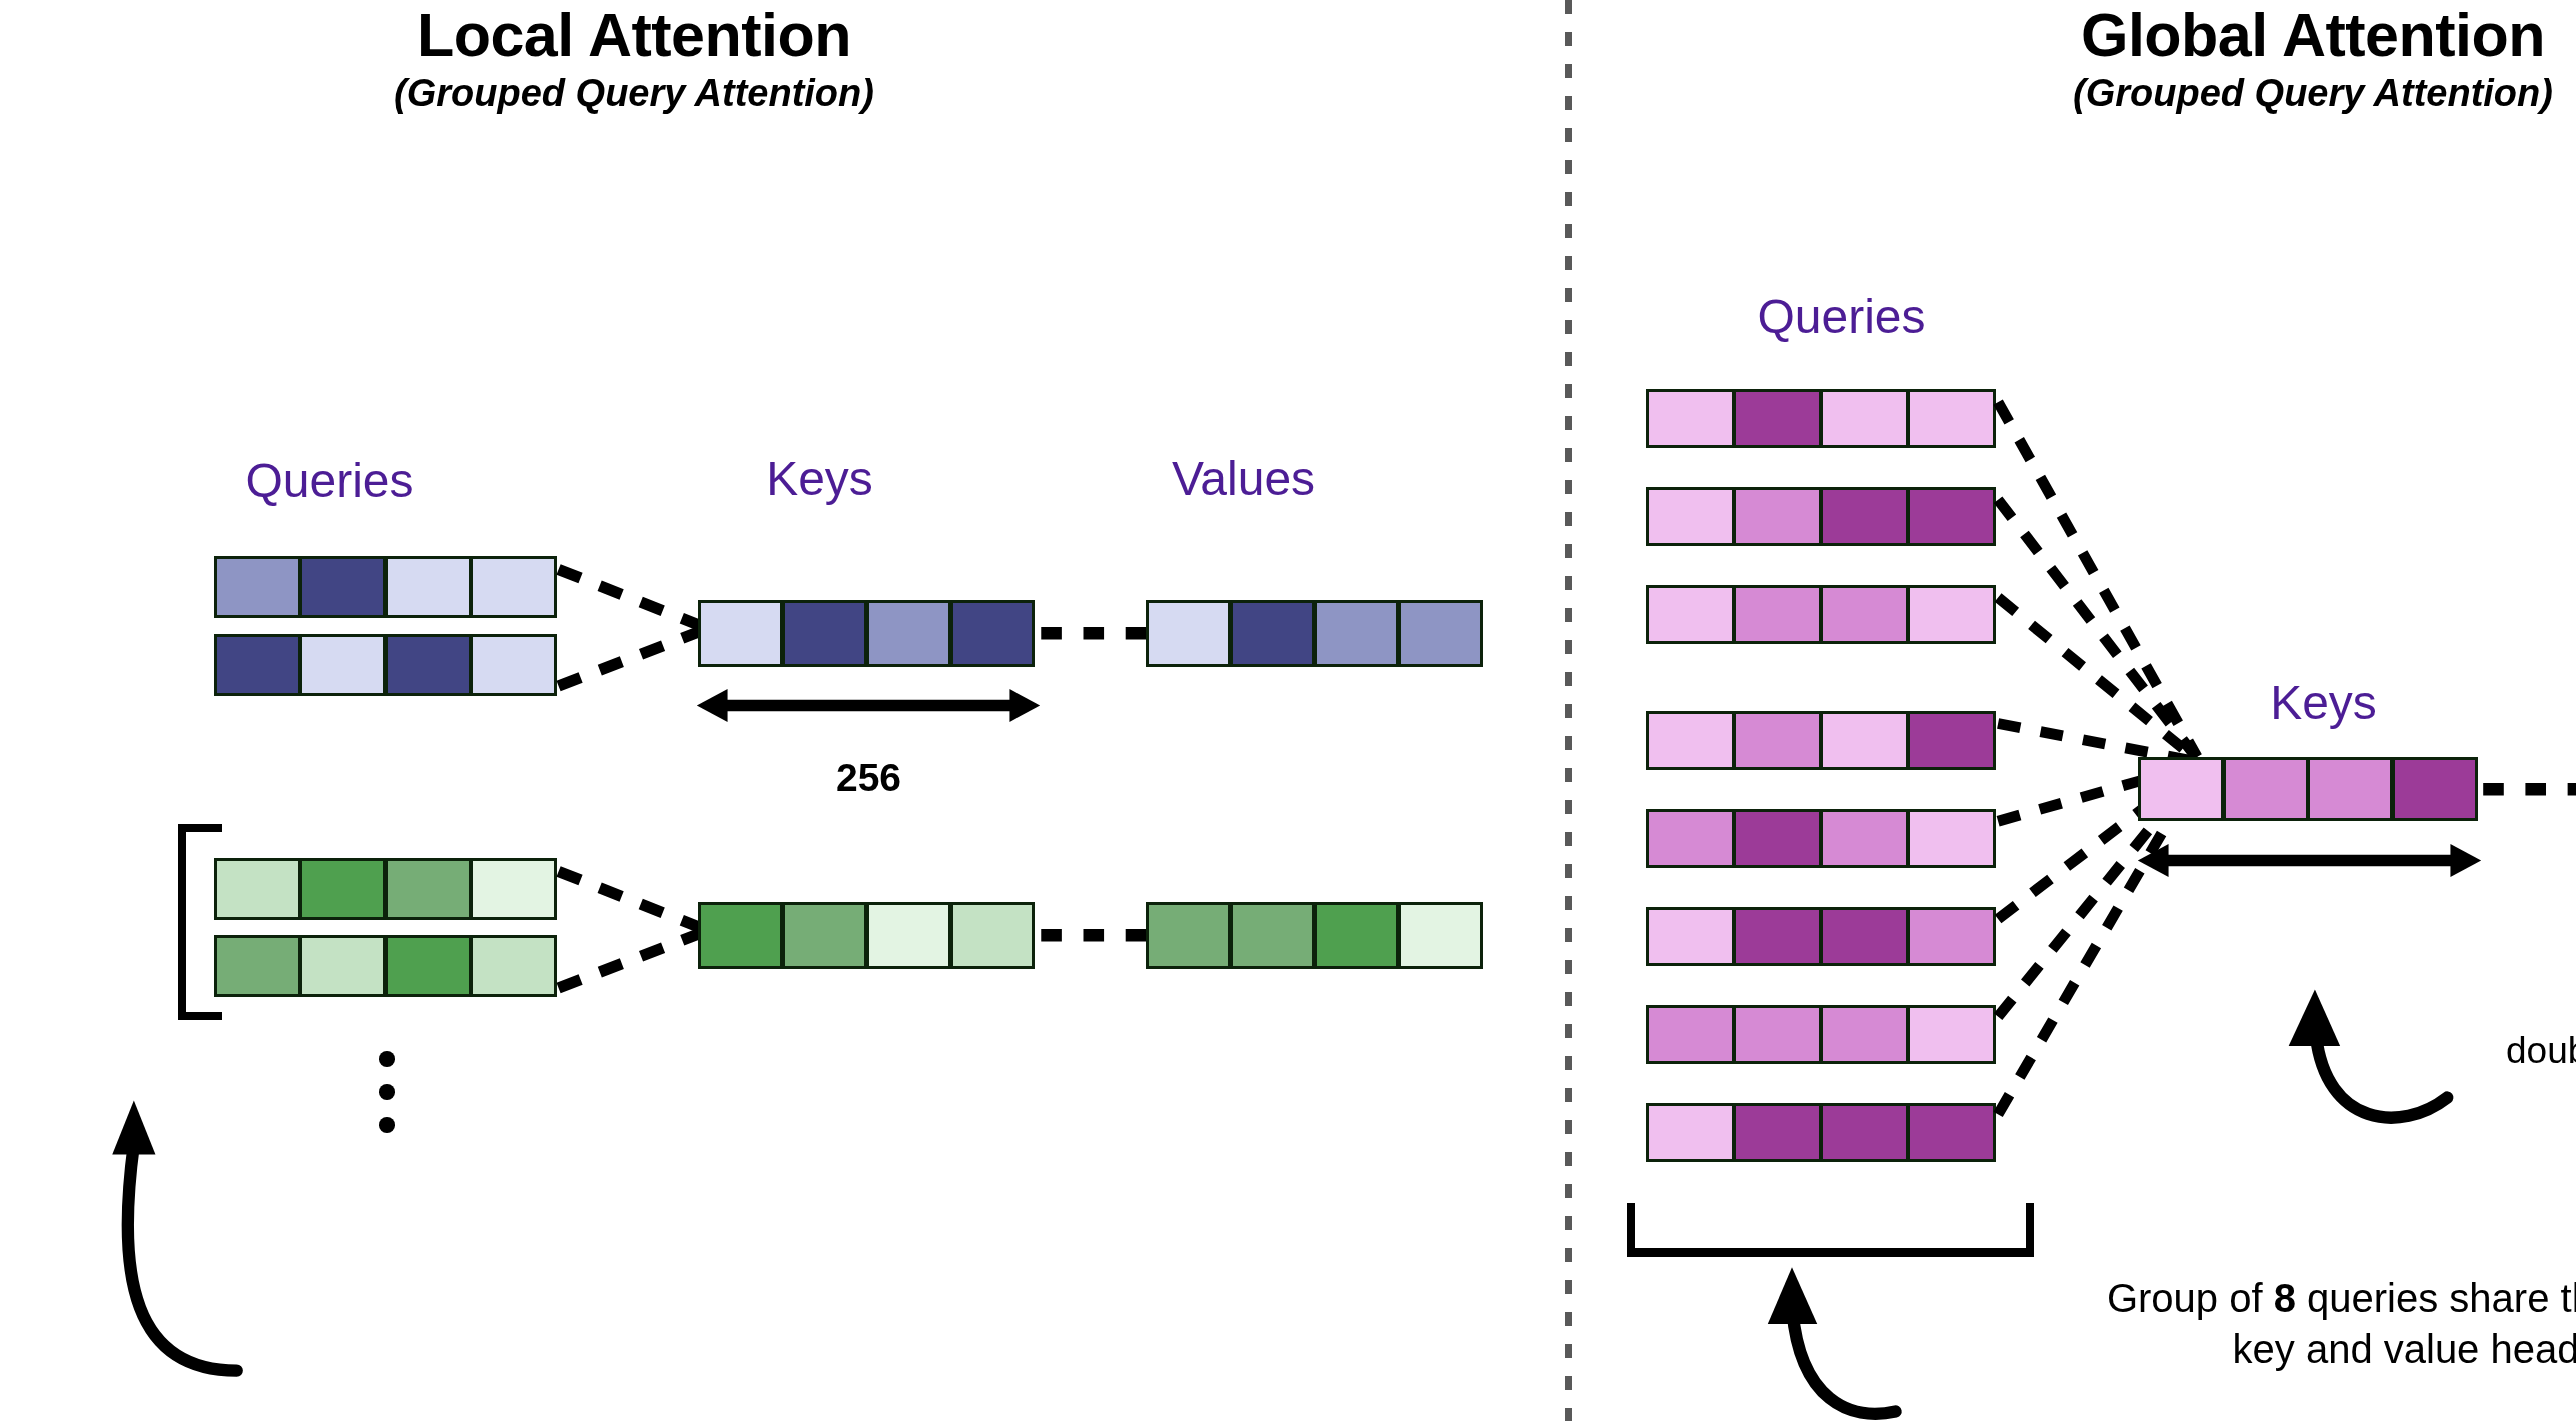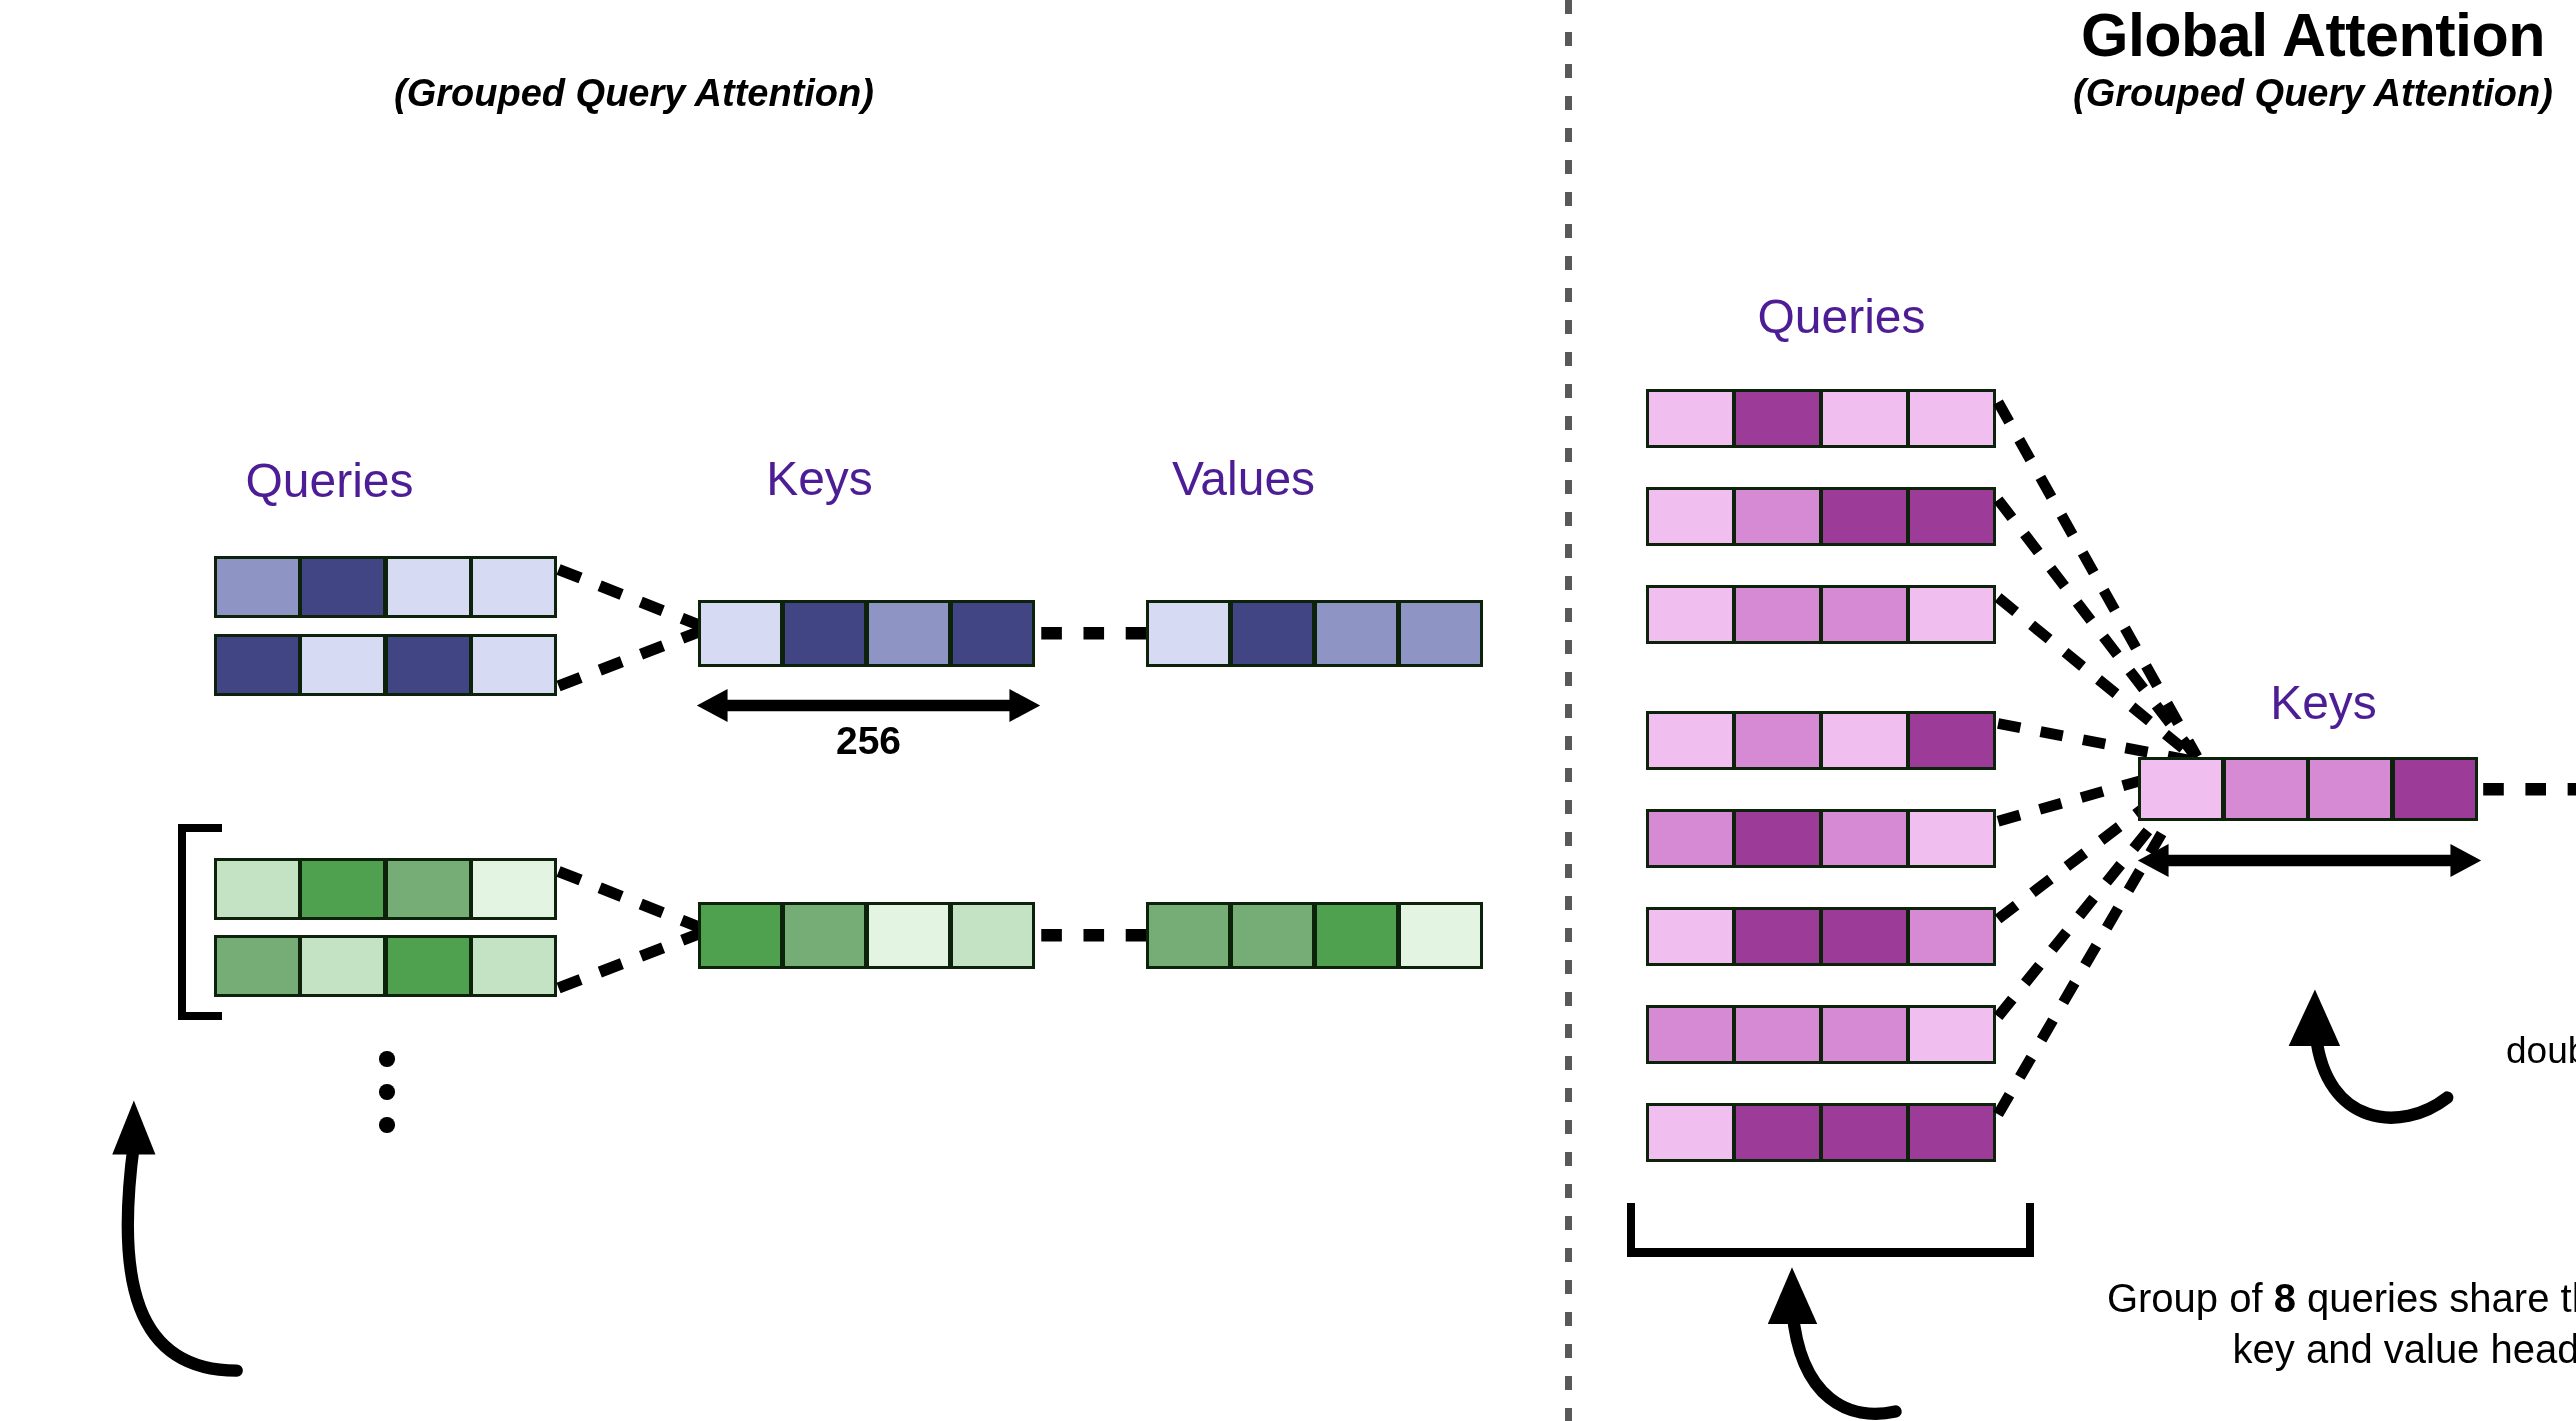--- a/index.html
+++ b/index.html
@@ -115,20 +115,21 @@
     white-space: nowrap;
   }
 
   svg { display: block; }
 </style>
 </head>
 <body>
 
 <div id="root">
 
+  <div class="panel-title" style="left:325px; top:5.2px; width:618px;">Local Attention</div>
   <div class="panel-sub" style="left:325px; top:72px; width:618px;">(Grouped Query Attention)</div>
 
   <div class="sec-label" style="left:170px; top:453px; width:319px;">Queries</div>
   <div class="sec-label" style="left:665px; top:451px; width:309px;">Keys</div>
   <div class="sec-label" style="left:1089px; top:451px; width:309px;">Values</div>
 
   <div class="strip" style="left:214px; top:556px; width:343px; height:62px;">
       <div class="cell" style="background: rgb(142, 149, 196);"></div>
       <div class="cell" style="background: rgb(65, 69, 132);"></div>
       <div class="cell" style="background: rgb(214, 218, 242);"></div>
@@ -162,21 +163,21 @@
       <div class="cell" style="background: rgb(65, 69, 132);"></div>
       <div class="cell" style="background: rgb(142, 149, 196);"></div>
       <div class="cell" style="background: rgb(142, 149, 196);"></div>
     </div>
 
   <svg class="dimarrow" style="left:696px; top:685px;" width="345" height="41" viewBox="0 0 670 80">
     <line x1="40" y1="40" x2="630" y2="40" stroke="#000" stroke-width="22"></line>
     <polygon points="0,40 60,8 60,72" fill="#000"></polygon>
     <polygon points="670,40 610,8 610,72" fill="#000"></polygon>
   </svg>
-  <div class="dimlabel" style="left:696px; top:719px; width:345px;text-align:center;">256</div>
+  <div class="dimlabel" style="left:696px; top:756px; width:345px;text-align:center;">256</div>
 
   <div class="bracket-left" style="left:178px; top:824px; width:44px; height:196px;"></div>
 
   <div class="strip" style="left:214px; top:858px; width:343px; height:62px;">
       <div class="cell" style="background: rgb(196, 226, 196);"></div>
       <div class="cell" style="background: rgb(79, 160, 79);"></div>
       <div class="cell" style="background: rgb(118, 173, 118);"></div>
       <div class="cell" style="background: rgb(227, 244, 227);"></div>
     </div>
   <div class="strip" style="left:214px; top:935px; width:343px; height:62px;">

